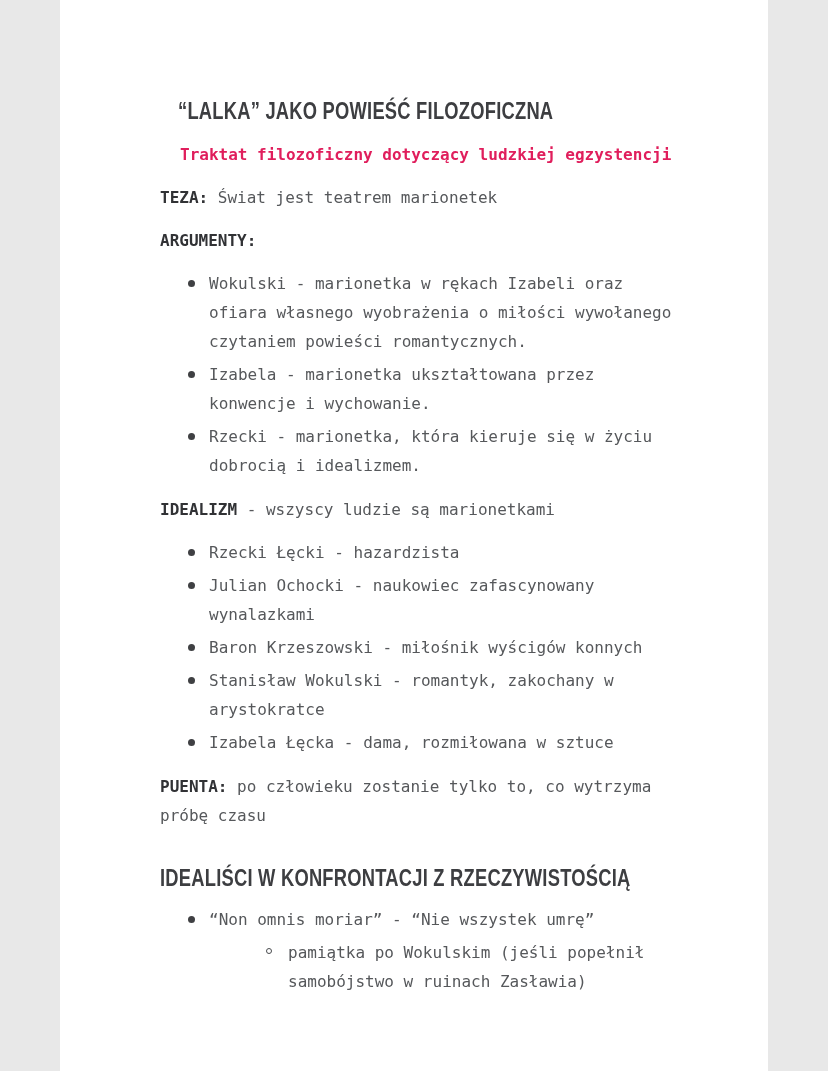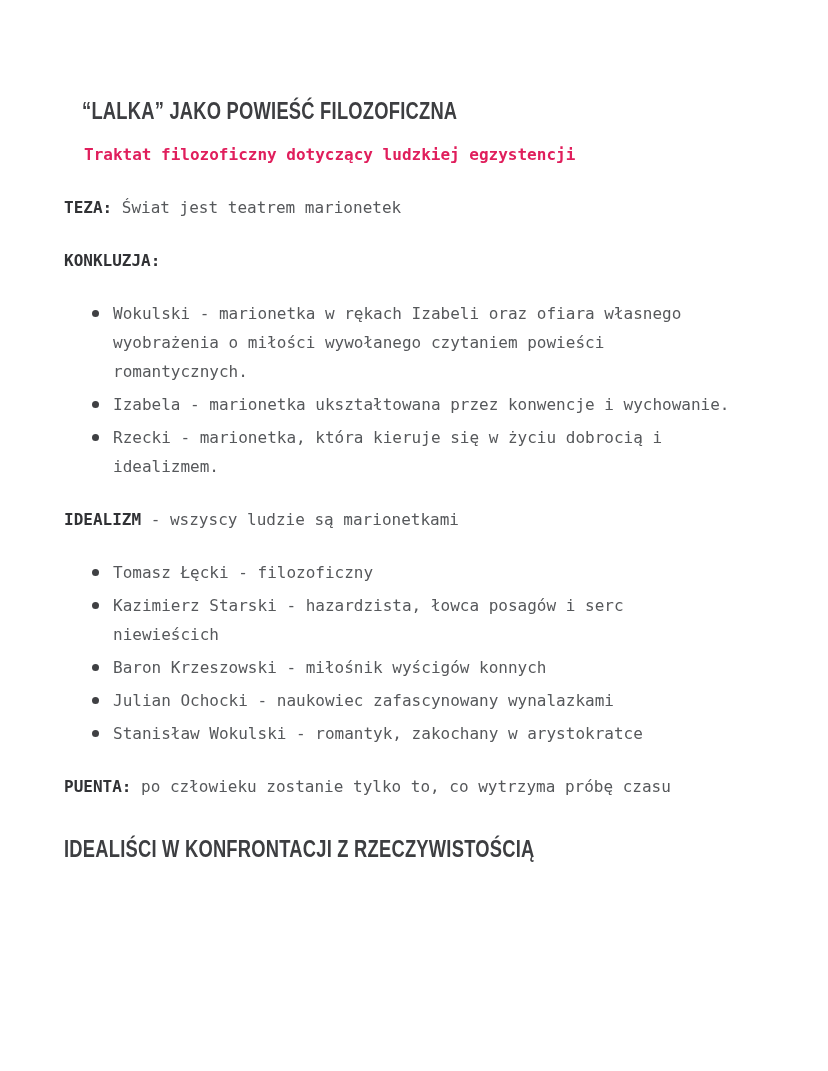--- a/index.html
+++ b/index.html
@@ -4,26 +4,26 @@
 <style>
   :root{
     --accent:#e01e5c;
     --heading:#3d3e41;
     --body:#56585b;
     --label:#313235;
     --page_bg:#ffffff;
   }
   html,body{margin:0;padding:0;background:#e8e8e8;}
   .page{
-    width:828px;height:1071px;
+    width:708px;height:1071px;
     background:var(--page_bg);
     margin:0 auto;
     overflow:hidden;
     box-sizing:border-box;
-    padding:96px 88px 0 64px;
+    padding:96px 88px 0 100px;
     font-family:"DejaVu Sans Mono","Liberation Mono",monospace;
     font-size:16px;
     line-height:29px;
     color:var(--body);
   }
   .doc-title{
     font-family:"Liberation Sans","DejaVu Sans",sans-serif;
     font-weight:700;
     font-size:23.5px;
     line-height:30px;
@@ -37,21 +37,21 @@
     transform-origin:0 50%;
     white-space:nowrap;
   }
   .doc-title.indented{margin-left:18px;}
   .doc-title.second{margin-top:33px;margin-bottom:12px;}
   .accent-line{
     color:var(--accent);
     font-weight:700;
     margin:8px 0 14px 20px;
   }
-  .body-line{margin:24px 0;}
+  .body-line{margin:14px 0;}
   .body-line .label{font-weight:700;color:var(--label);}
   ul.bullets{
     list-style:none;
     margin:13px 0 15px 0;
     padding:0 0 0 45px;
   }
   ul.bullets.tight{margin-top:6px;}
   ul.bullets li{position:relative;margin:4px;}
   ul.bullets > li::before{
     content:"";
@@ -82,37 +82,45 @@
 <body>
 
 <div class="page">
 
   <h1 class="doc-title indented"><span class="condense">“LALKA” JAKO POWIEŚĆ FILOZOFICZNA</span></h1>
 
   <p class="accent-line">Traktat filozoficzny dotyczący ludzkiej egzystencji</p>
 
   <p class="body-line"><span class="label">TEZA:</span><span> Świat jest teatrem marionetek</span></p>
 
-  <p class="body-line"><span class="label">KONKLUZJA:</span></p>
+  <p class="body-line"><span class="label">ARGUMENTY:</span></p>
 
   <ul class="bullets">
     <li><span>Wokulski - marionetka w rękach Izabeli oraz ofiara własnego wyobrażenia o miłości wywołanego czytaniem powieści romantycznych.</span></li>
     <li><span>Izabela - marionetka ukształtowana przez konwencje i wychowanie.</span></li>
     <li><span>Rzecki - marionetka, która kieruje się w życiu dobrocią i idealizmem.</span></li>
   </ul>
 
   <p class="body-line"><span class="label">IDEALIZM</span><span> - wszyscy ludzie są marionetkami</span></p>
 
   <ul class="bullets">
-    <li><span>Tomasz Łęcki - filozoficzny</span></li>
-    <li><span>Kazimierz Starski - hazardzista, łowca posagów i serc niewieścich</span></li>
+    <li><span>Rzecki Łęcki - hazardzista</span></li>
+    <li><span>Julian Ochocki - naukowiec zafascynowany wynalazkami</span></li>
     <li><span>Baron Krzeszowski - miłośnik wyścigów konnych</span></li>
-    <li><span>Julian Ochocki - naukowiec zafascynowany wynalazkami</span></li>
     <li><span>Stanisław Wokulski - romantyk, zakochany w arystokratce</span></li>
+    <li><span>Izabela Łęcka - dama, rozmiłowana w sztuce</span></li>
   </ul>
 
   <p class="body-line"><span class="label">PUENTA:</span><span> po człowieku zostanie tylko to, co wytrzyma próbę czasu</span></p>
 
   <h1 class="doc-title second"><span class="condense">IDEALIŚCI W KONFRONTACJI Z RZECZYWISTOŚCIĄ</span></h1>
 
 
+  <ul class="bullets tight">
+    <li>
+      <span>“Non omnis moriar” - “Nie wszystek umrę”</span>
+      <ul class="sub-bullets">
+        <li><span>pamiątka po Wokulskim (jeśli popełnił samobójstwo w ruinach Zasławia)</span></li>
+      </ul>
+    </li>
+  </ul>
 
 </div>
 
 </body></html>

